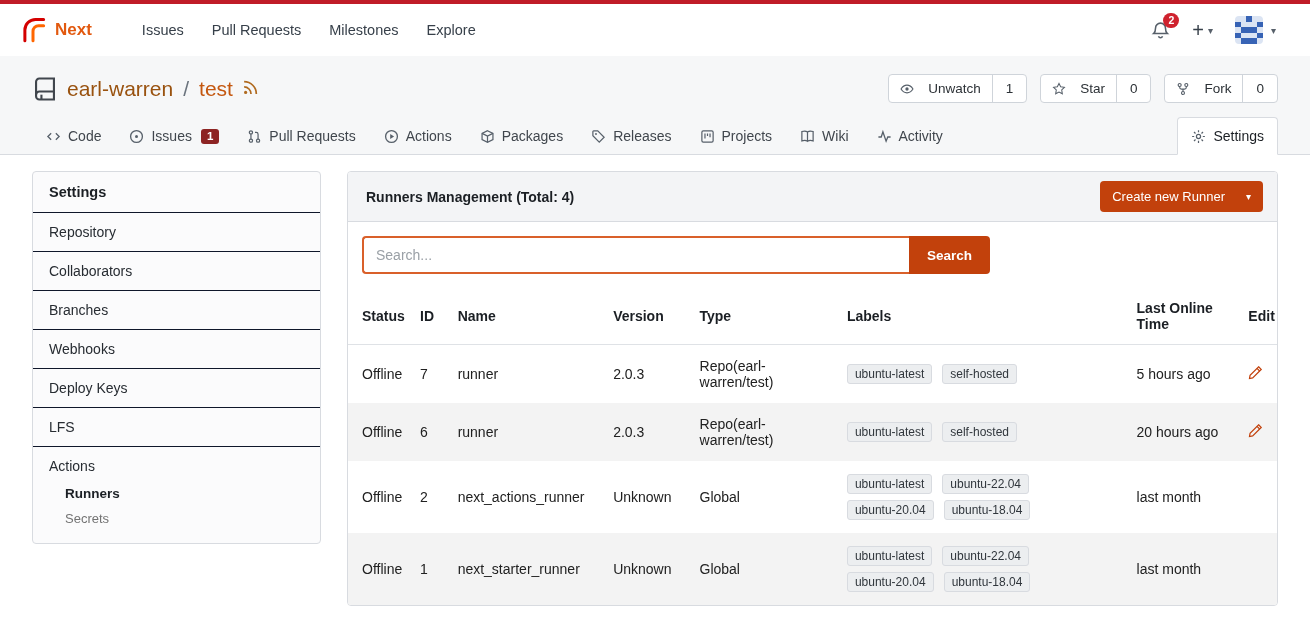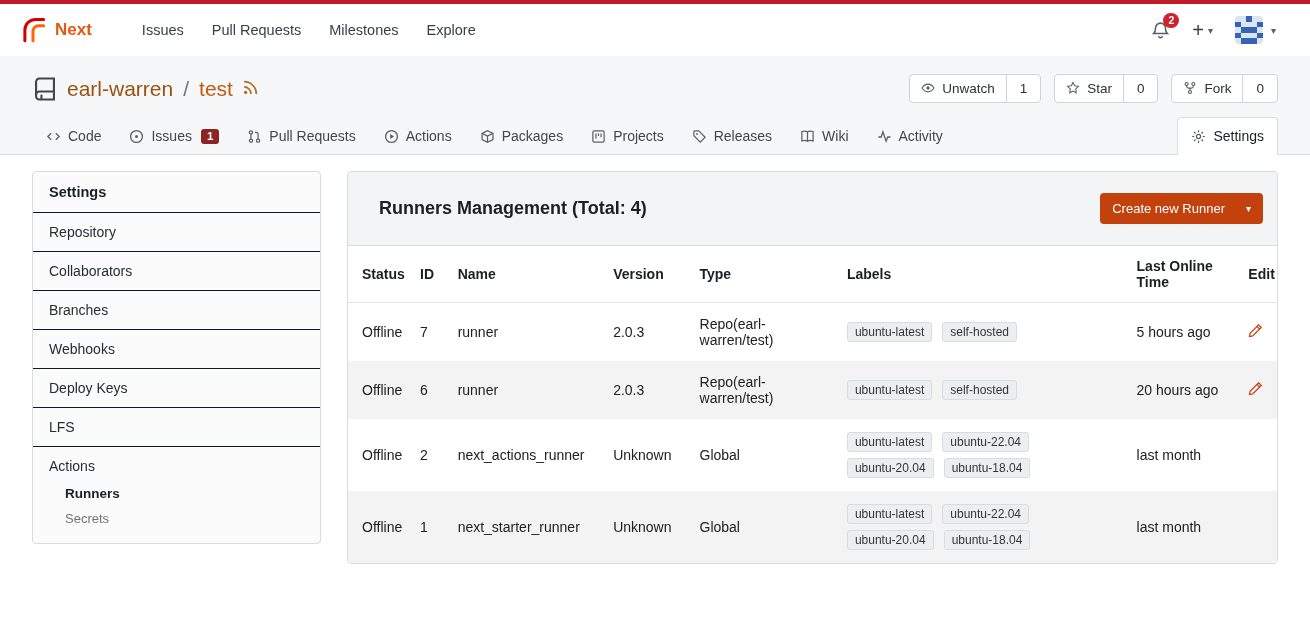--- a/index.html
+++ b/index.html
@@ -39,21 +39,21 @@
   
   .repo-header { background: #f6f7f8; border-bottom: 1px solid #d8dbe0; padding: 18px 32px 0 32px; }
   .repo-title-row { display: flex; align-items: center; gap: 9px; }
   .repo-title-row .icon.big svg { width: 26px; height: 26px; color: #40464d; }
   .repo-owner { color: #99520f; font-size: 21px; }
   .repo-slash { color: #6a737d; font-size: 21px; margin: 0 1px; }
   .repo-name { color: #c4570f; font-size: 21px; }
   .rss-link .icon svg { width: 17px; height: 17px; color: #b06a1f; }
   .repo-actions { margin-left: auto; display: flex; gap: 13px; }
   .action-group { display: flex; align-items: stretch; background: #fff; border: 1px solid #cfd4da; border-radius: 4px; overflow: hidden; }
-  .action-main { display: flex; align-items: flex-start; gap: 7px; padding: 6px 11px; font-size: 13.5px; color: #2c3136; }
+  .action-main { display: flex; align-items: flex-end; gap: 14px; padding: 6px 11px; font-size: 13.5px; color: #2c3136; }
   .action-main .icon svg { width: 14px; height: 14px; }
   .action-count { display: flex; align-items: center; padding: 6px 13px; border-left: 1px solid #cfd4da; font-size: 13.5px; color: #2c3136; }
 
   
   .tab-bar { display: flex; align-items: stretch; margin-top: 14px; }
   .tab { display: inline-flex; align-items: center; gap: 7px; padding: 10px 13px; font-size: 14px;
     color: #40464d; border: 1px solid transparent; border-bottom: none; }
   .tab .icon svg { width: 15px; height: 15px; }
   .tab-badge { background: #8d2423; color: #fff; font-size: 11.5px; font-weight: bold;
     border-radius: 3px; padding: 1.5px 6px; margin-left: 2px; }
@@ -68,21 +68,21 @@
   .sb-header { padding: 12px 16px; font-weight: bold; font-size: 14.5px; color: #1b1f24; }
   .sb-item { padding: 11px 16px; border-top: 1px solid #0f172a; color: #272c32; font-size: 14px; }
   .sb-sub { margin: 7px 0 1px 0; padding: 0; list-style: none; }
   .sb-subitem { padding: 5px 0 5px 16px; font-size: 13px; color: #737373; cursor: pointer; }
   .sb-subitem.active { font-weight: bold; color: #1b1f24; font-size: 13.5px; }
 
   
   .panel { flex: 1; border: 1px solid #d8dbe0; border-radius: 4px; background: #fff; overflow: hidden; }
   .panel-header { display: flex; align-items: center; justify-content: space-between;
     background: #f3f4f6; border-bottom: 1px solid #d8dbe0; padding: 9px 14px; }
-  .panel-title { font-size: 18px; font-weight: bold; color: #1b1f24; margin: 17px; }
+  .panel-title { font-size: 14px; font-weight: bold; color: #1b1f24; margin: 4px; }
   .btn-primary { display: inline-flex; align-items: center; gap: 20px; background: var(--accent); color: #fff;
     border: none; border-radius: 4px; padding: 8px 12px; font-size: 13px; font-family: inherit; cursor: pointer; }
   .btn-primary .caret { color: #fff; margin-left: 1px; }
   .panel-search { padding: 14px; }
   .search-form { display: flex; width: 628px; max-width: 100%; }
   .search-input { flex: 1; height: 38px; border: 2px solid #d9602a; border-right: none; border-radius: 4px 0 0 4px;
     padding: 0 12px; font-size: 14px; font-family: inherit; outline: none; color: #1b1f24; background: #fff; }
   .search-input::placeholder { color: #9aa0a6; }
   .btn-search { height: 38px; background: var(--accent); color: #fff; border: none; border-radius: 0 4px 4px 0;
     padding: 0 18px; font-size: 13.5px; font-weight: bold; font-family: inherit; cursor: pointer; }
@@ -264,34 +264,34 @@
           <svg viewBox="0 0 16 16">
             <path d="M8 1.8l5.8 2.9v6.6L8 14.2l-5.8-2.9V4.7z" fill="none" stroke="currentColor" stroke-width="1.3"></path>
             <path d="M2.2 4.7L8 7.6l5.8-2.9M8 7.6v6.6" fill="none" stroke="currentColor" stroke-width="1.3"></path>
           </svg>
         </span>
         <span>Packages</span>
       </a>
       <a class="tab">
         <span class="icon">
           <svg viewBox="0 0 16 16">
+            <path d="M2 2.8A.8.8 0 0 1 2.8 2h4.4L14 8.8 8.8 14 2 7.2z" fill="none" stroke="currentColor" stroke-width="1.3"></path>
+            <circle cx="5.3" cy="5.3" r="1" fill="currentColor"></circle>
+          </svg>
+        </span>
+        <span>Releases</span>
+      </a>
+      <a class="tab">
+        <span class="icon">
+          <svg viewBox="0 0 16 16">
             <rect x="2" y="2" width="12" height="12" rx="1.5" fill="none" stroke="currentColor" stroke-width="1.3"></rect>
             <path d="M5.3 4.8v5.4M8 4.8v2.7M10.7 4.8v4" stroke="currentColor" stroke-width="1.3"></path>
           </svg>
         </span>
         <span>Projects</span>
-      </a>
-      <a class="tab">
-        <span class="icon">
-          <svg viewBox="0 0 16 16">
-            <path d="M2 2.8A.8.8 0 0 1 2.8 2h4.4L14 8.8 8.8 14 2 7.2z" fill="none" stroke="currentColor" stroke-width="1.3"></path>
-            <circle cx="5.3" cy="5.3" r="1" fill="currentColor"></circle>
-          </svg>
-        </span>
-        <span>Releases</span>
       </a>
       <a class="tab">
         <span class="icon">
           <svg viewBox="0 0 16 16">
             <path d="M8 3.2C6.6 2.1 4.2 2 2 2.7v10c2.2-.7 4.6-.6 6 .5 1.4-1.1 3.8-1.2 6-.5v-10c-2.2-.7-4.6-.6-6 .5zM8 3.2v10" fill="none" stroke="currentColor" stroke-width="1.3"></path>
           </svg>
         </span>
         <span>Wiki</span>
       </a>
       <a class="tab">
@@ -329,20 +329,26 @@
         </ul></div>
     </aside>
 
   <main class="panel">
     <div class="panel-header">
       <h4 class="panel-title">Runners Management (Total: 4)</h4>
       <button class="btn-primary">
         <span>Create new Runner</span>
         <span class="caret">▾</span>
       </button>
+    </div>
+    <div class="panel-search">
+      <form class="search-form">
+        <input class="search-input" type="text" placeholder="Search..." style="">
+        <button class="btn-search" type="button">Search</button>
+      </form>
     </div>
     <table class="runner-table">
       <thead>
           <tr id="table-head">
             <th class="col-status">Status</th>
             <th class="col-id">ID</th>
             <th class="col-name">Name</th>
             <th class="col-version">Version</th>
             <th class="col-type">Type</th>
             <th class="col-labels">Labels</th>

